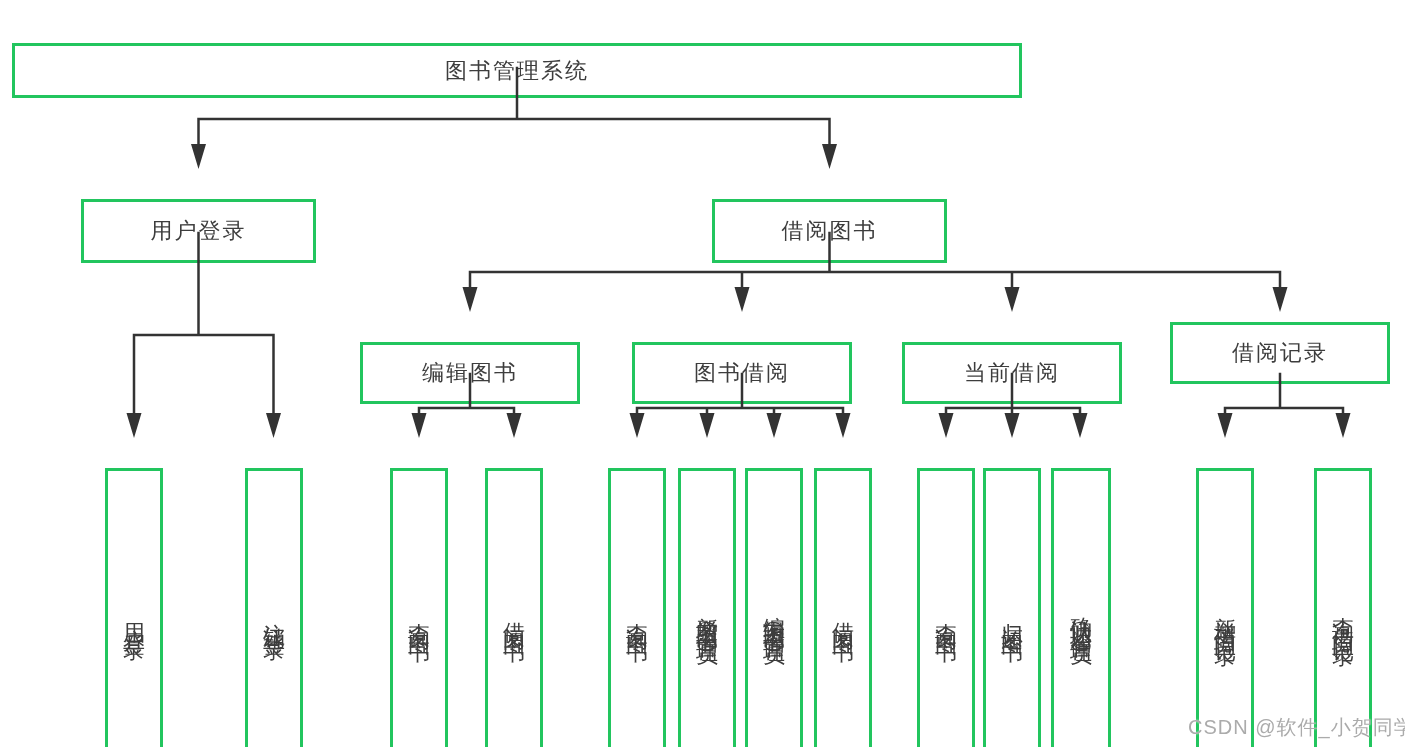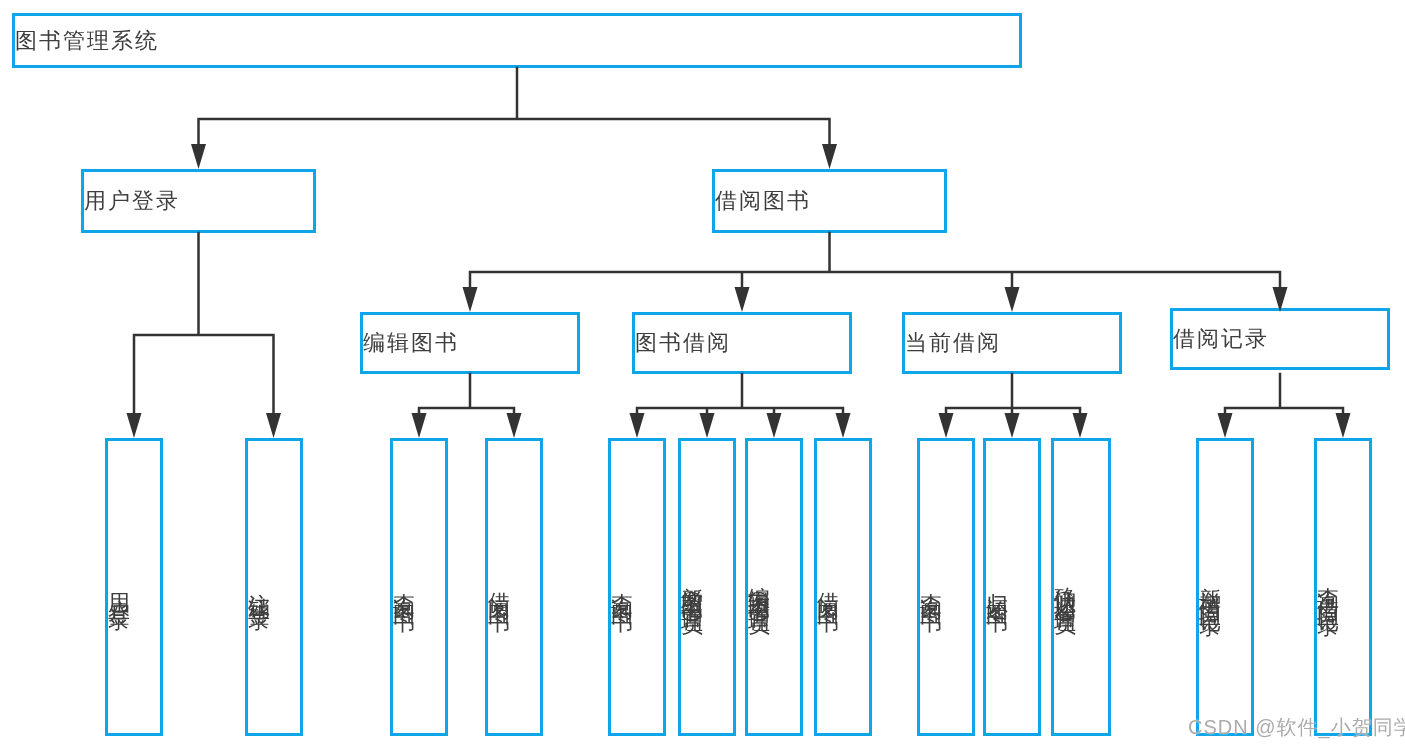--- a/index.html
+++ b/index.html
@@ -12,24 +12,26 @@
     position: relative;
     width: 1405px;
     height: 747px;
     background: #ffffff;
     overflow: hidden;
   }
   .box {
     position: absolute;
     box-sizing: border-box;
     background: #ffffff;
-    border: 3px solid #0ea5e9;
+    border: 3px solid #22c55e;
     display: flex;
     align-items: center;
+    justify-content: center;
     z-index: 2;
+    margin-top: 30px;
   }
   .hlabel {
     font-size: 22px;
     color: #3d3d3d;
     letter-spacing: 2px;
     white-space: nowrap;
   }
   .vlabel {
     writing-mode: vertical-rl;
     text-orientation: mixed;
@@ -79,21 +81,21 @@
 
   <div class="box" style="left:360px;top:312px;width:220px;height:62px">
     <span class="hlabel">编辑图书</span>
   </div>
   <div class="box" style="left:902px;top:312px;width:220px;height:62px">
     <span class="hlabel">当前借阅</span>
   </div>
   <div class="box" style="left:632px;top:312px;width:220px;height:62px">
     <span class="hlabel">图书借阅</span>
   </div>
-  <div class="box" style="left:1170px;top:308px;width:220px;height:62px">
+  <div class="box" style="left:1170px;top:292px;width:220px;height:62px">
     <span class="hlabel">借阅记录</span>
   </div>
 
   <div class="box" style="left:105px;top:438px;width:58px;height:298px">
     <span class="vlabel">用户登录</span>
   </div>
   <div class="box" style="left:245px;top:438px;width:58px;height:298px">
     <span class="vlabel">注销登录</span>
   </div>
 

